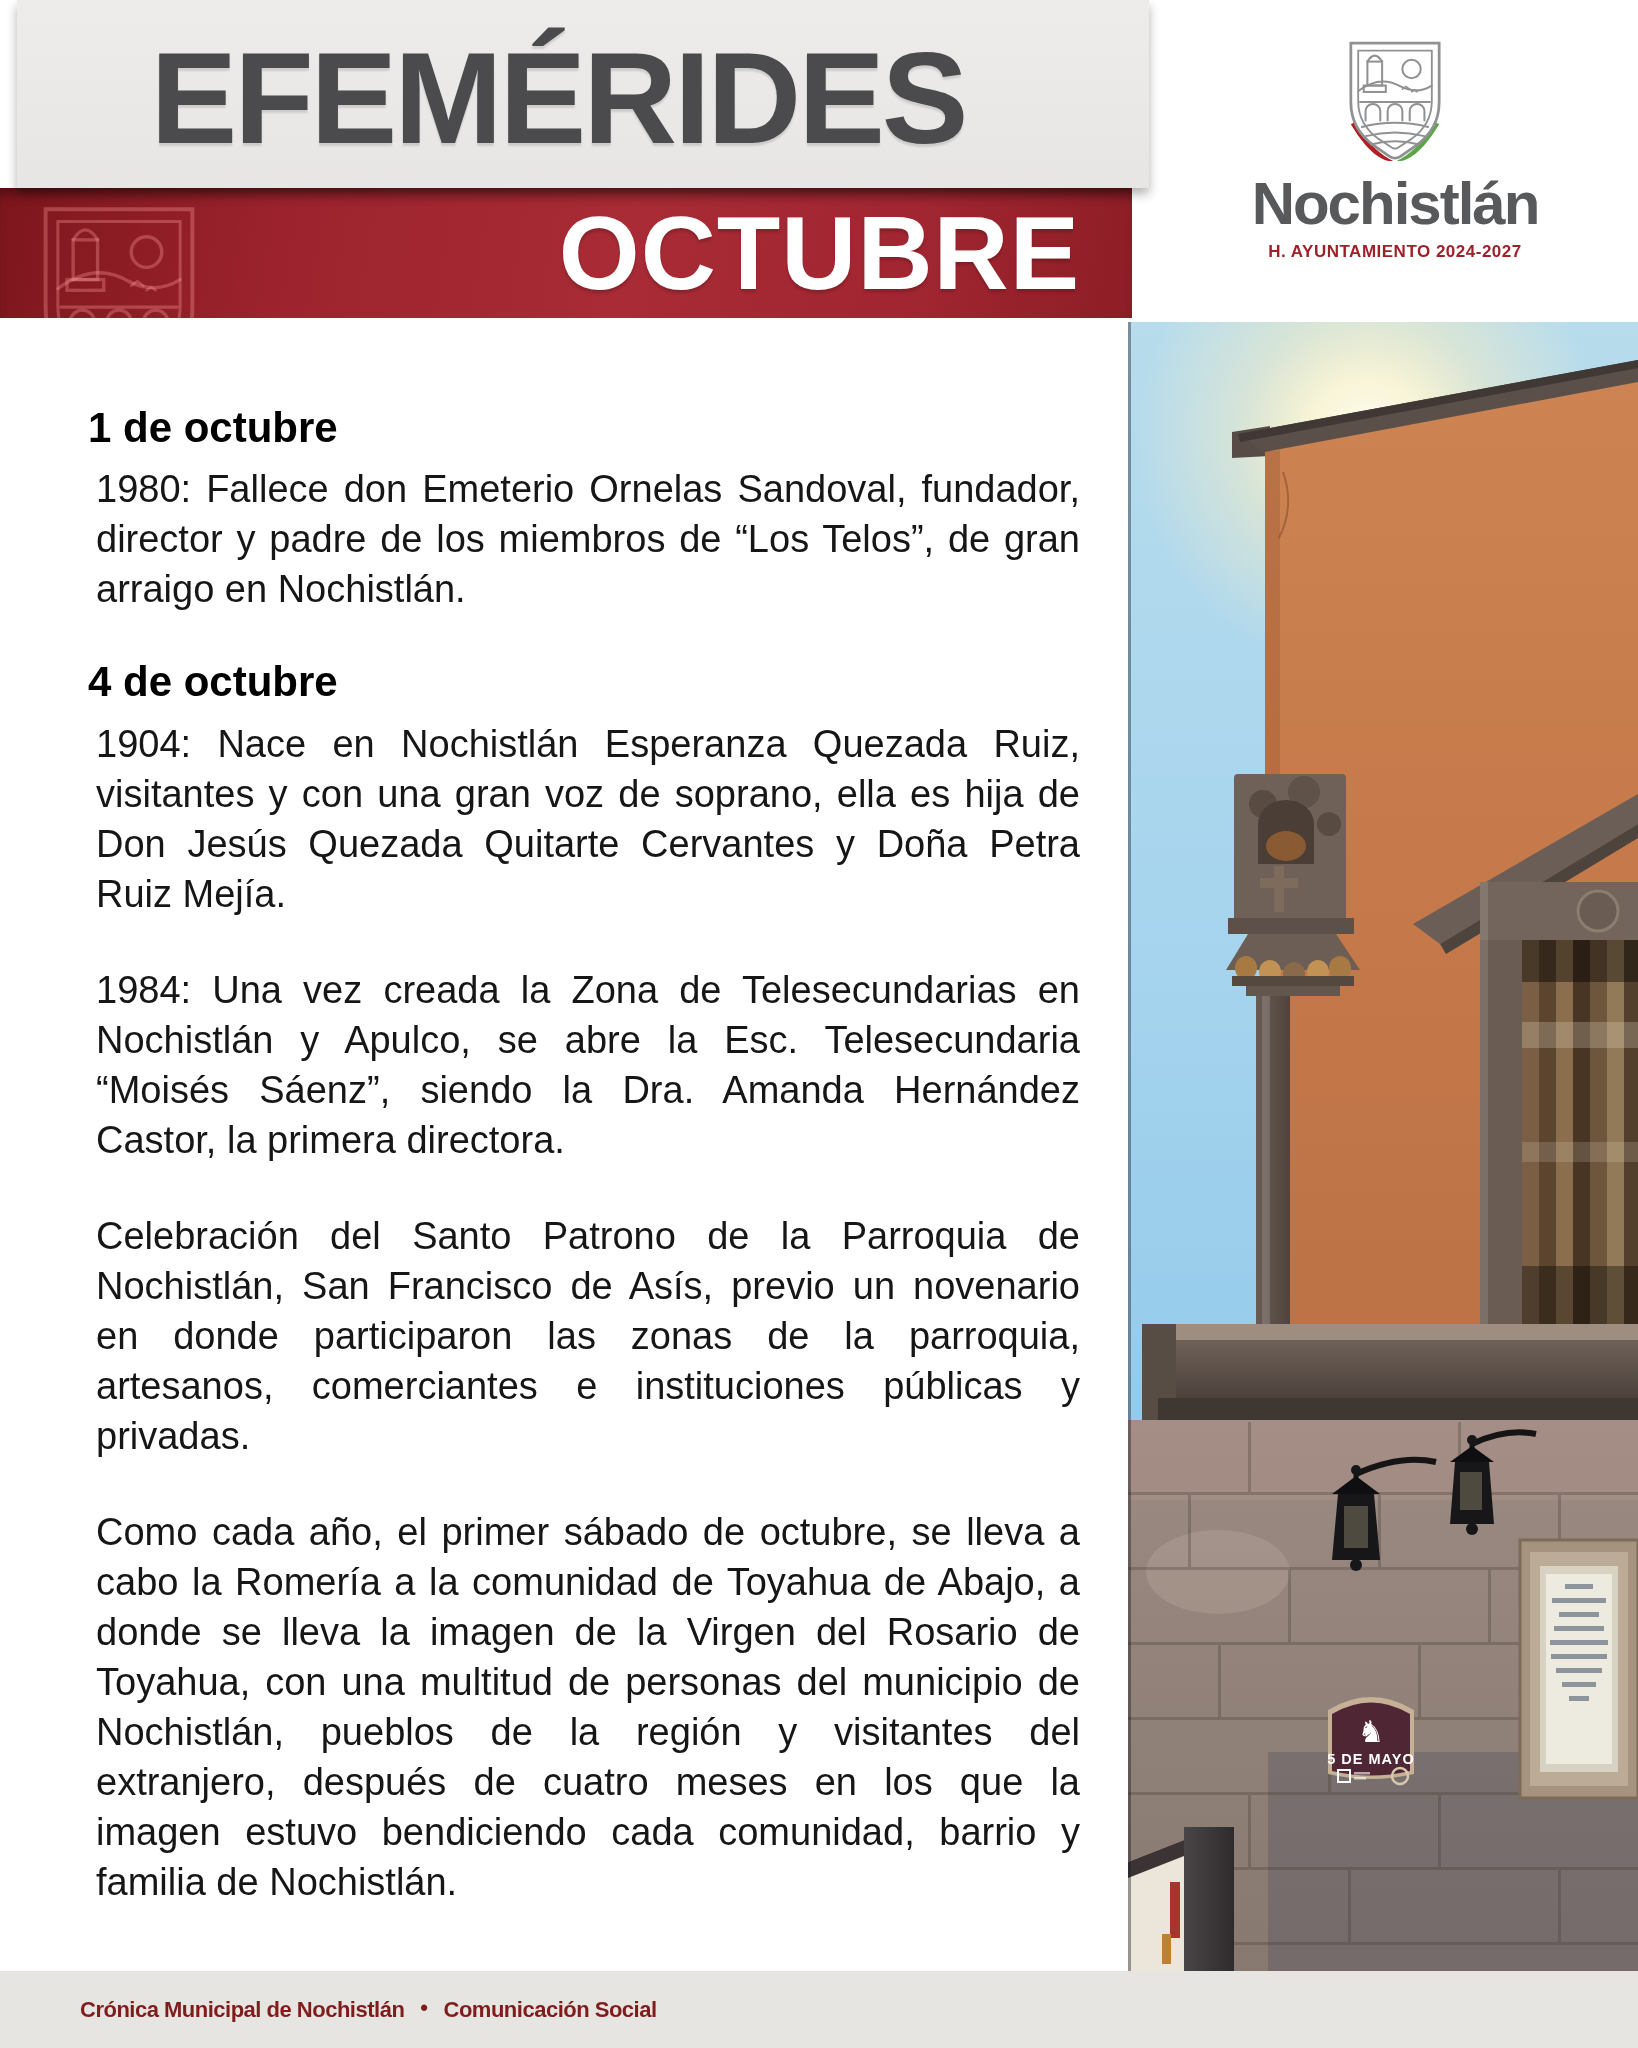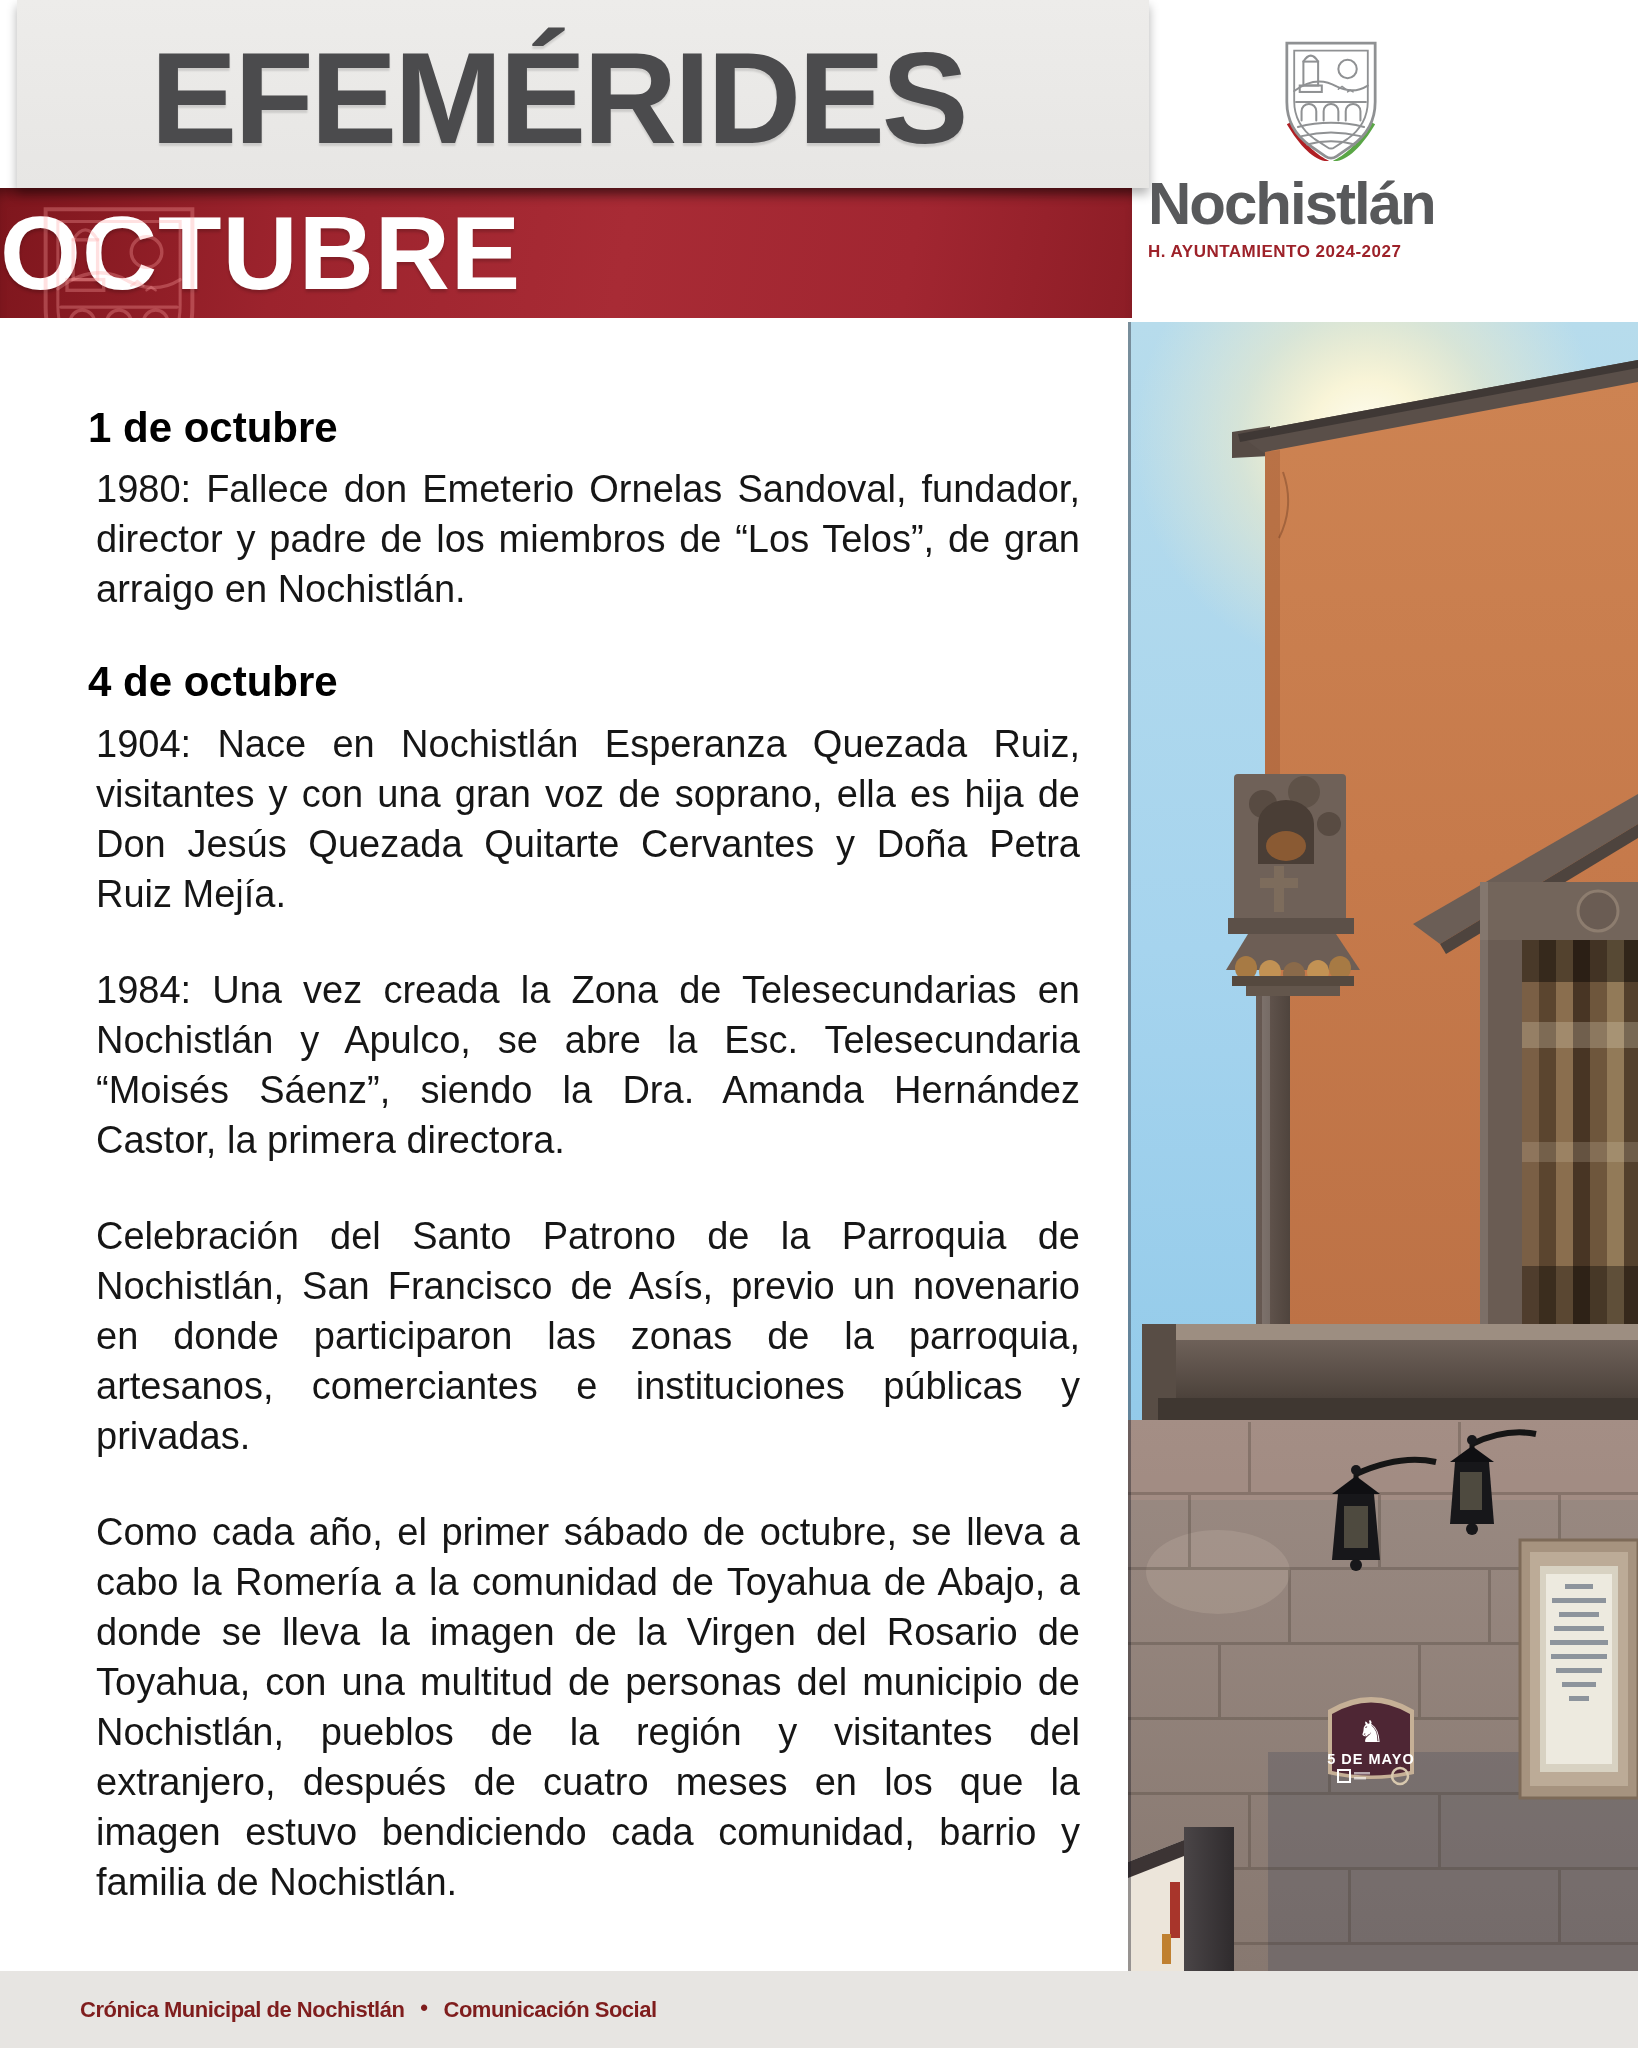--- a/index.html
+++ b/index.html
@@ -11,29 +11,29 @@
              background:linear-gradient(180deg,#edecea 0%,#e7e6e4 100%);
              box-shadow:0 6px 10px rgba(0,0,0,.30);
              display:flex;align-items:center;justify-content:center;
              padding-right:50px;box-sizing:border-box;z-index:3;}
   .page-title{font-weight:900;font-size:130px;line-height:1;letter-spacing:-3px;
               color:#4b4b4d;padding-top:8px;text-shadow:0 3px 2px rgba(0,0,0,.12);}
 
   .red-band{position:absolute;left:0;top:188px;width:1132px;height:130px;
             background:linear-gradient(100deg,#7e161d 0%,#9c232d 25%,#a82b35 55%,#a12631 80%,#8d1d26 100%);
             box-shadow:inset 0 12px 14px -8px rgba(0,0,0,.45);
-            display:flex;align-items:center;
+            display:flex;align-items:center;justify-content:flex-end;
             padding-right:52px;box-sizing:border-box;overflow:hidden;z-index:2;}
   .month-title{font-weight:900;font-size:104px;line-height:1;letter-spacing:1px;
                color:#ffffff;text-shadow:0 3px 3px rgba(0,0,0,.18);}
   .watermark{position:absolute;left:26px;top:6px;width:186px;color:rgba(255,163,163,.32);}
   .watermark svg{width:186px;height:214px;display:block;}
 
   
-  .logo{position:absolute;left:1148px;top:34px;width:366px;text-align:left;z-index:4;}
+  .logo{position:absolute;left:1212px;top:34px;width:366px;text-align:center;z-index:4;}
   .logo-shield{color:#8f9193;}
   .logo-shield svg{width:118px;height:138px;display:block;margin:0 auto;}
   .logo-name{font-weight:800;font-size:60px;line-height:1;letter-spacing:-2px;color:#58595b;margin-top:2px;}
   .logo-sub{font-weight:700;font-size:17px;line-height:1;letter-spacing:.5px;color:#9d2129;margin-top:9px;}
 
   
   .content{position:absolute;left:88px;top:404px;width:992px;color:#161616;}
   .content h2{font-size:42px;font-weight:700;color:#000;margin:0 0 12px 0;line-height:1.15;}
   .content p{font-size:38px;line-height:50px;margin:0 0 46px 8px;
              text-align:justify;text-justify:inter-word;}

